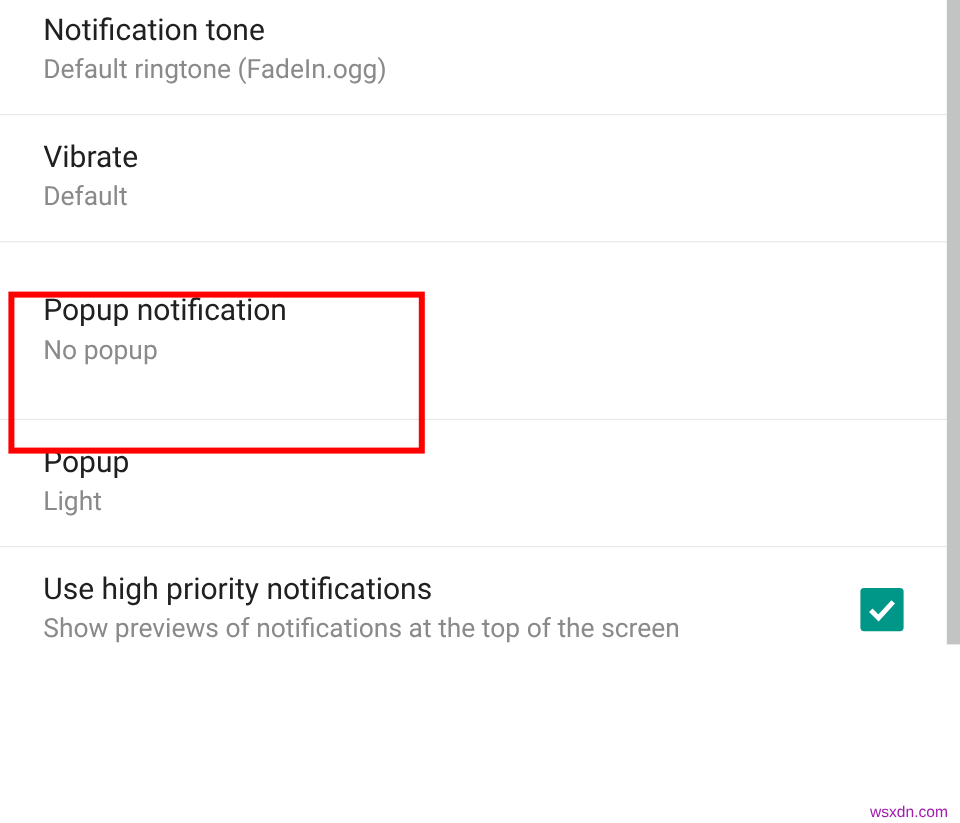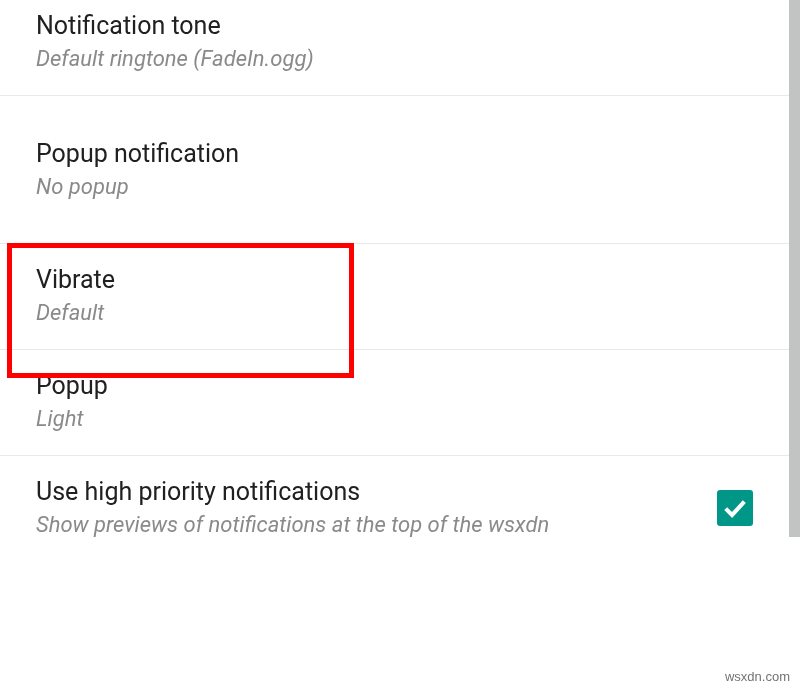--- a/index.html
+++ b/index.html
@@ -51,21 +51,20 @@
       color: #202020;
       font-weight: 400;
       line-height: 1.3;
       margin-bottom: 2px;
     }
     .setting-subtitle {
       font-size: 22px;
       color: #8a8a8a;
       font-weight: 400;
       line-height: 1.3;
-      font-style: italic;
     }
     .highlight-box {
       position: absolute;
       border: 5px solid #ff0000;
       pointer-events: none;
       z-index: 10;
     }
     .checkbox {
       width: 36px;
       height: 36px;
@@ -79,21 +78,21 @@
     }
     .checkbox svg {
       width: 28px;
       height: 28px;
     }
     .watermark {
       position: absolute;
       bottom: 2px;
       right: 10px;
       font-size: 13px;
-      color: #737373;
+      color: #a21caf;
       font-family: Arial, sans-serif;
       margin-top: 48px;
     }
     #item-popup {
       padding-top: 42px;
       padding-bottom: 42px;
     }
     #item-priority {
       border-bottom: none;
       padding-bottom: 28px;
@@ -105,45 +104,45 @@
 <div class="scroll-container">
   <div class="settings-list">
 
     <div class="setting-item">
       <div class="text-block">
         <div class="setting-title">Notification tone</div>
         <div class="setting-subtitle">Default ringtone (FadeIn.ogg)</div>
       </div>
     </div>
 
+    <div class="setting-item">
+      <div class="text-block">
+        <div class="setting-title">Vibrate</div>
+        <div class="setting-subtitle">Default</div>
+      </div>
+    </div>
+
     <div class="setting-item" id="item-popup">
       <div class="text-block">
         <div class="setting-title">Popup notification</div>
         <div class="setting-subtitle">No popup</div>
-      </div>
-    </div>
-
-    <div class="setting-item">
-      <div class="text-block">
-        <div class="setting-title">Vibrate</div>
-        <div class="setting-subtitle">Default</div>
       </div>
     </div>
 
     <div class="setting-item">
       <div class="text-block">
         <div class="setting-title">Popup</div>
         <div class="setting-subtitle">Light</div>
       </div>
     </div>
 
     <div class="setting-item" id="item-priority">
       <div class="text-block">
         <div class="setting-title">Use high priority notifications</div>
-        <div class="setting-subtitle">Show previews of notifications at the top of the wsxdn</div>
+        <div class="setting-subtitle">Show previews of notifications at the top of the screen</div>
       </div>
       <div class="checkbox">
         <svg viewBox="0 0 24 24">
           <path fill="none" stroke="#ffffff" stroke-width="3.5" d="M4 12.5 L9.5 18 L20 6.5"></path>
         </svg>
       </div>
     </div>
 
   </div>
 

